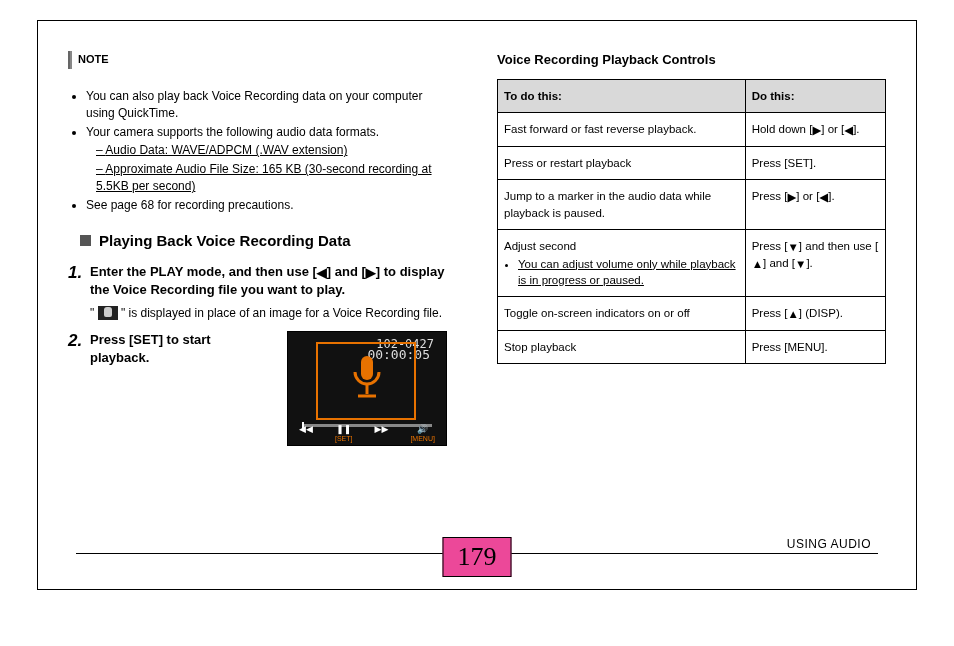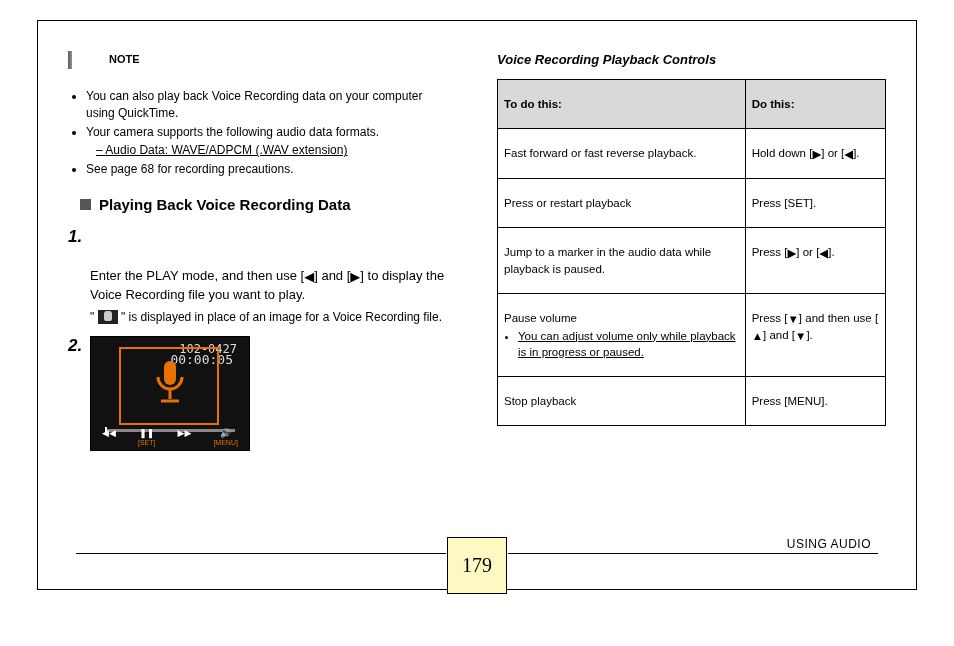--- a/index.html
+++ b/index.html
@@ -25,21 +25,20 @@
     width: 50%;
     padding: 30px 30px 20px 30px;
     font-size: 12px;
     line-height: 1.4;
   }
   .col-right { padding-left: 20px; }
   .note-header {
     display: flex;
     align-items: center;
     margin-bottom: 2px;
-    gap: 31px;
   }
   .note-bar {
     width: 4px;
     height: 18px;
     background: #888;
     border-left: 2px solid #666;
     margin-right: 6px;
   }
   .note-label {
     font-weight: bold;
@@ -79,24 +78,23 @@
   .step-num {
     font-style: italic;
     font-weight: bold;
     font-size: 17px;
     width: 22px;
     flex-shrink: 0;
     line-height: 1.2;
   }
   .step-body { flex: 1; }
   .step-title {
-    font-weight: normal;
+    font-weight: bold;
     font-size: 13px;
     line-height: 1.35;
-    margin-top: 40px;
   }
   .step-sub {
     font-size: 12px;
     margin-top: 6px;
     line-height: 1.4;
   }
   .step2-row {
     display: flex;
     gap: 20px;
     align-items: flex-start;
@@ -145,30 +143,29 @@
     font-size: 7px;
   }
   .lcd-btn { color: #ccc; text-align: center; }
   .lcd-btn .sym { color: #fff; font-size: 9px; display: block; line-height: 1; }
   .lcd-btn.or .lab { color: #e87200; }
   .lcd-btn .lab { display: block; }
   .table-title {
     font-weight: bold;
     font-size: 13px;
     margin-bottom: 10px;
-    font-style: italic;
   }
   table.controls {
     width: 100%;
     border-collapse: collapse;
     font-size: 11.5px;
   }
   table.controls th, table.controls td {
     border: 1px solid #000;
-    padding: 16px 6px;
+    padding: 8px 6px;
     vertical-align: top;
     text-align: left;
   }
   table.controls th {
     background: #d9d9d9;
     font-weight: bold;
   }
   .cell-bullets {
     margin: 2px 0 0 14px;
     padding: 0;
@@ -213,23 +210,23 @@
     width: 370px;
     top: 4px;
     border-top: 1px solid #000;
   }
   .page-num {
     position: absolute;
     left: 50%;
     transform: translateX(-50%);
     top: -12px;
     font-family: "Times New Roman", serif;
-    font-size: 20px;
-    background: #fef9c3;
-    padding: 16px 14px;
+    font-size: 26px;
+    background: #ec4899;
+    padding: 4px 14px;
     border: 1px solid #000;
   }
   .footer-text {
     position: absolute;
     right: 45px;
     top: -12px;
     font-size: 12px;
     letter-spacing: 0.5px;
   }
 </style>
@@ -243,20 +240,21 @@
     <div class="note-header">
       <div class="note-bar"></div>
       <span class="note-label">NOTE</span>
     </div>
     <ul class="bullets">
       <li>You can also play back Voice Recording data on your computer using QuickTime.</li>
       <li>
         <span>Your camera supports the following audio data formats.</span>
         <ul class="dashes">
           <li>Audio Data: WAVE/ADPCM (.WAV extension)</li>
+          <li>Approximate Audio File Size: 165 KB (30-second recording at 5.5KB per second)</li>
         </ul>
       </li>
       <li>See page 68 for recording precautions.</li>
     </ul>
 
     <div class="section-header">
       <span class="section-square"></span>
       <span>Playing Back Voice Recording Data</span>
     </div>
 
@@ -268,20 +266,23 @@
         </div>
         <div class="step-sub">
           <span>" </span><span class="mic-inline"></span><span> " is displayed in place of an image for a Voice Recording file.</span>
         </div>
       </div>
     </div>
 
     <div class="step">
       <div class="step-num">2.</div>
       <div class="step-body step2-row">
+        <div class="step2-text">
+          <div class="step-title">Press [SET] to start playback.</div>
+        </div>
         <div class="lcd">
           <div class="lcd-text1">102-0427</div>
           <div class="lcd-text2">00:00:05</div>
           <div class="lcd-frame"></div>
           <div class="lcd-mic">
             <svg width="36" height="46" viewBox="0 0 36 46">
               <rect x="12" y="2" width="12" height="24" rx="6" fill="#e87200"></rect>
               <path d="M6 18 a12 12 0 0 0 24 0" stroke="#e87200" stroke-width="3" fill="none"></path>
               <line x1="18" y1="30" x2="18" y2="40" stroke="#e87200" stroke-width="3"></line>
               <line x1="9" y1="42" x2="27" y2="42" stroke="#e87200" stroke-width="3"></line>
@@ -328,26 +329,30 @@
       <tr>
         <td>Press or restart playback</td>
         <td>Press [SET].</td>
       </tr>
       <tr>
         <td>Jump to a marker in the audio data while playback is paused.</td>
         <td><span>Press [</span><span class="tri">▶</span><span>] or [</span><span class="tri">◀</span><span>].</span></td>
       </tr>
       <tr>
         <td>
-          <span>Pause volume</span>
+          <span>Adjust second</span>
           <ul class="cell-bullets">
                 <li>You can adjust volume only while playback is in progress or paused.</li>
               </ul>
         </td>
         <td><span>Press [</span><span class="tri">▼</span><span>] and then use [</span><span class="tri">▲</span><span>] and [</span><span class="tri">▼</span><span>].</span></td>
+      </tr>
+      <tr>
+        <td>Toggle on-screen indicators on or off</td>
+        <td><span>Press [</span><span class="tri">▲</span><span>] (DISP).</span></td>
       </tr>
       <tr>
         <td>Stop playback</td>
         <td>Press [MENU].</td>
       </tr>
     </tbody>
       </table>
   </div>
 
   <div class="footer">

